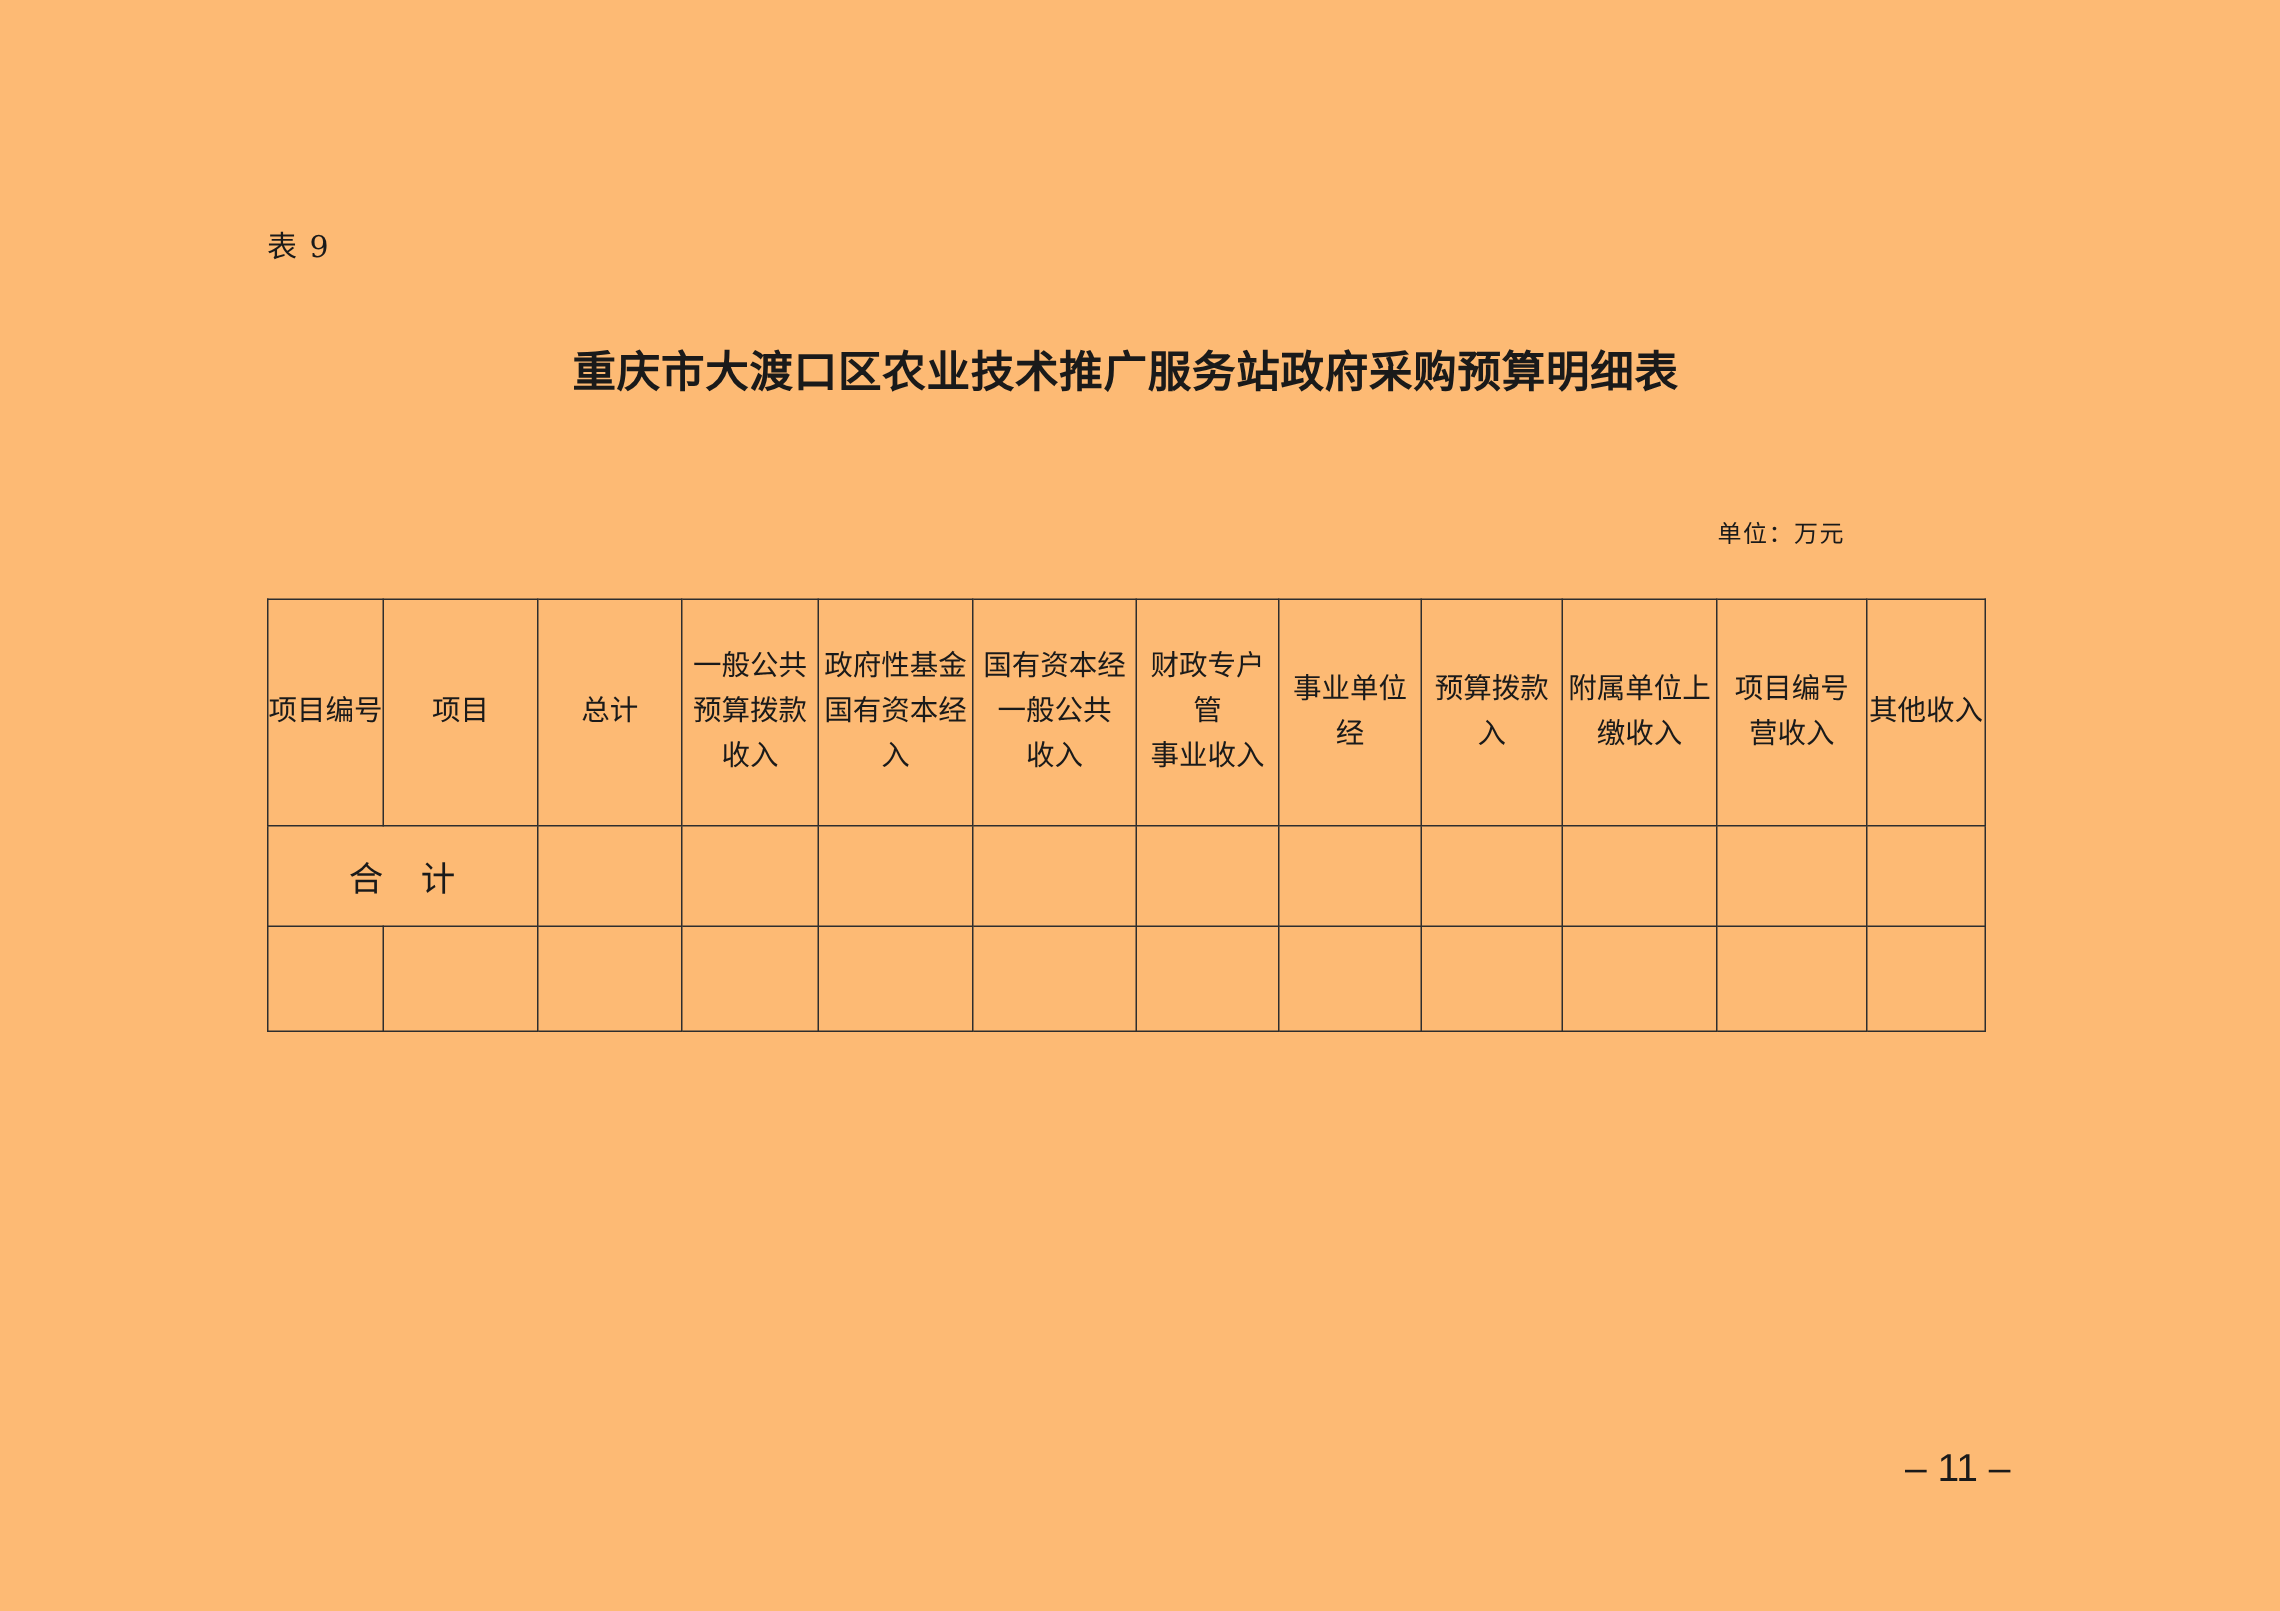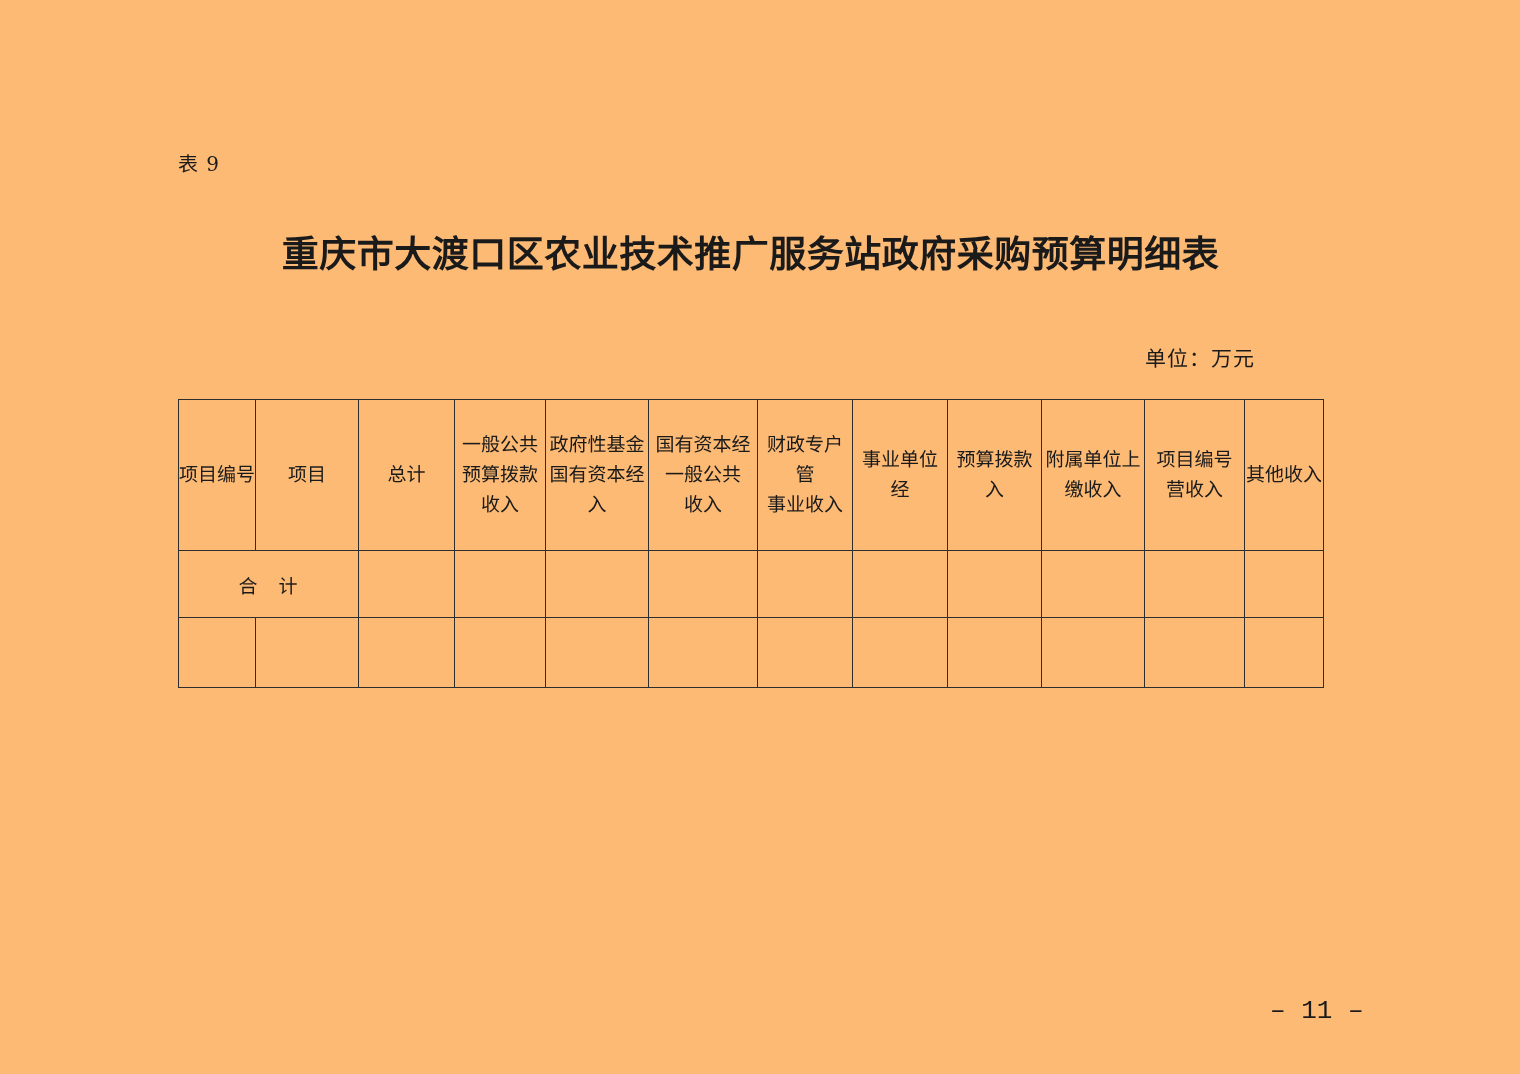--- a/index.html
+++ b/index.html
@@ -28,31 +28,31 @@
     font-family: "DejaVu Serif", serif;
     letter-spacing: 1px;
   }
   .doc-title {
     position: absolute;
     left: 178px;
     top: 224px;
     width: 1145px;
     margin: 0;
     text-align: center;
-    font-size: 37px;
+    font-size: 29px;
     font-weight: bold;
     font-family: "Liberation Serif", serif;
     letter-spacing: 0.5px;
     white-space: nowrap;
   }
   .unit-note {
     position: absolute;
     left: 1145px;
     top: 342px;
-    font-size: 21px;
+    font-size: 16px;
     font-family: "DejaVu Serif", serif;
     letter-spacing: 1px;
     white-space: nowrap;
   }
   table.budget-table {
     position: absolute;
     left: 178px;
     top: 399px;
     border-collapse: collapse;
     table-layout: fixed;
@@ -75,29 +75,29 @@
     white-space: pre-line;
   }
   tr.total-row td {
     height: 66px;
   }
   tr.empty-row td {
     height: 69px;
   }
   td.total-label-cell {
     font-family: Liberation Serif, serif;
-    font-size: 19px;
+    font-size: 23px;
     letter-spacing: 1px;
   }
   .page-number {
     position: absolute;
     left: 1270px;
-    top: 996px;
+    top: 963px;
     font-size: 26px;
-    font-family: Liberation Mono, monospace;
+    font-family: Liberation Sans, sans-serif;
     white-space: nowrap;
   }
 </style>
 </head>
 <body>
 
 <div class="page">
 
   <div class="table-tag">表 9</div>
 

